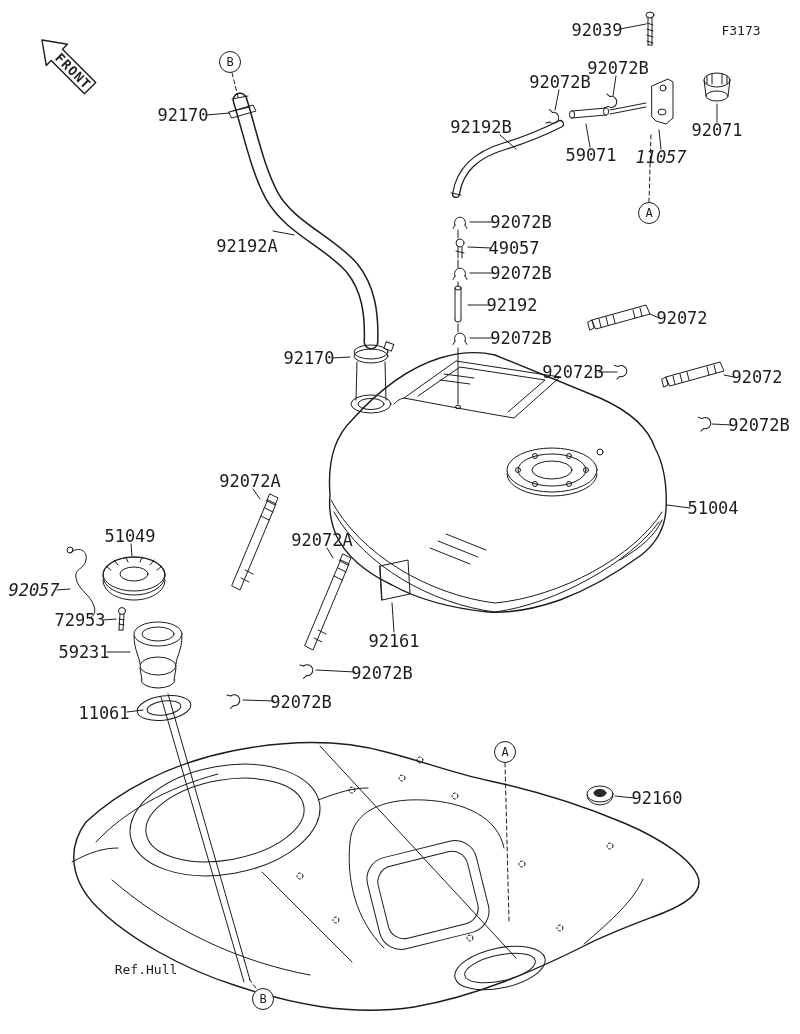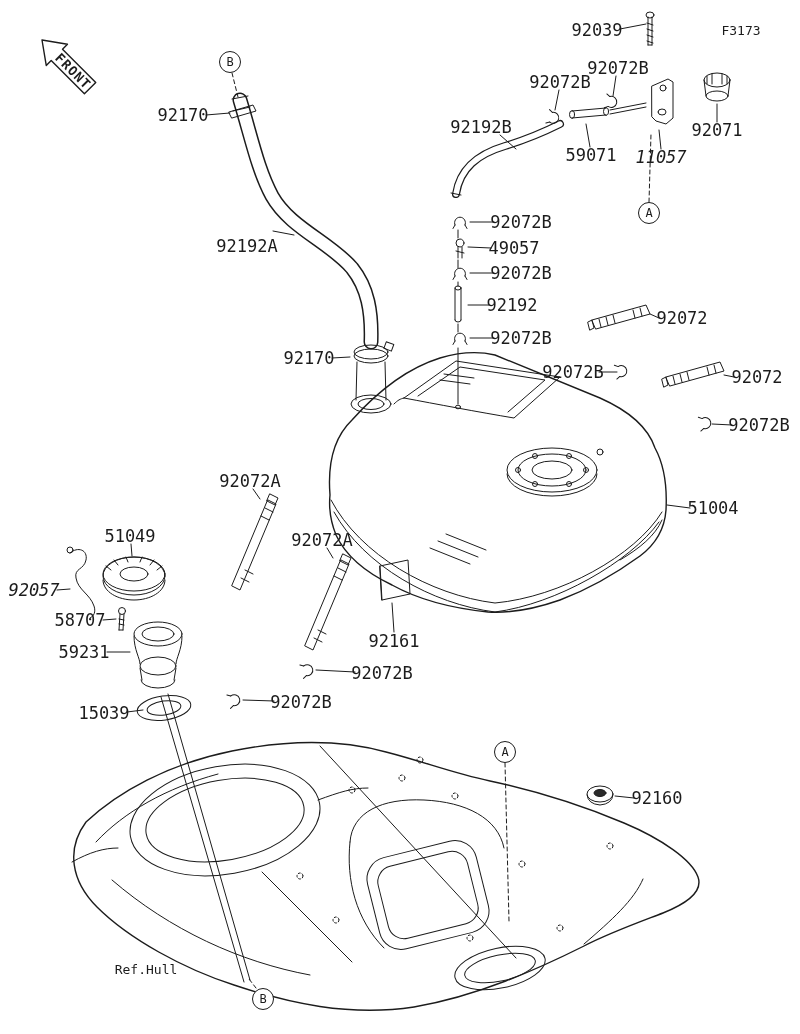--- a/index.html
+++ b/index.html
@@ -317,23 +317,23 @@
       <div class="callout" style="left: 682px; top: 318px;">92072</div>
       <div class="callout" style="left: 573px; top: 372px;">92072B</div>
       <div class="callout" style="left: 757px; top: 377px;">92072</div>
       <div class="callout" style="left: 759px; top: 425px;">92072B</div>
       <div class="callout" style="left: 309px; top: 358px;">92170</div>
       <div class="callout" style="left: 713px; top: 508px;">51004</div>
       <div class="callout" style="left: 250px; top: 481px;">92072A</div>
       <div class="callout" style="left: 322px; top: 540px;">92072A</div>
       <div class="callout" style="left: 130px; top: 536px;">51049</div>
       <div class="callout" style="left: 34px; top: 590px; font-style: italic;">92057</div>
-      <div class="callout" style="left: 80px; top: 620px;">58707</div>
+      <div class="callout" style="left: 80px; top: 620px;">72953</div>
       <div class="callout" style="left: 84px; top: 652px;">59231</div>
-      <div class="callout" style="left: 104px; top: 713px;">15039</div>
+      <div class="callout" style="left: 104px; top: 713px;">11061</div>
       <div class="callout" style="left: 394px; top: 641px; text-align: center;">92161</div>
       <div class="callout" style="left: 382px; top: 673px;">92072B</div>
       <div class="callout" style="left: 301px; top: 702px;">92072B</div>
       <div class="callout" style="left: 657px; top: 798px;">92160</div>
       <div class="marker" style="left: 230px; top: 62px;">B</div>
       <div class="marker" style="left: 649px; top: 213px;">A</div>
       <div class="marker" style="left: 505px; top: 752px;">A</div>
       <div class="marker" style="left: 263px; top: 999px;">B</div>
     </div>
 

